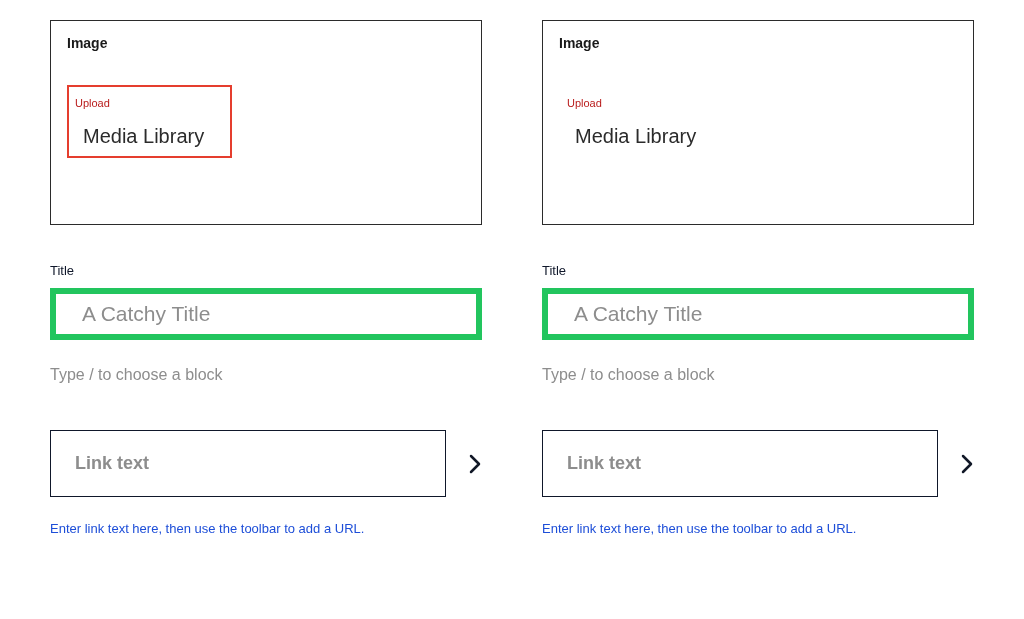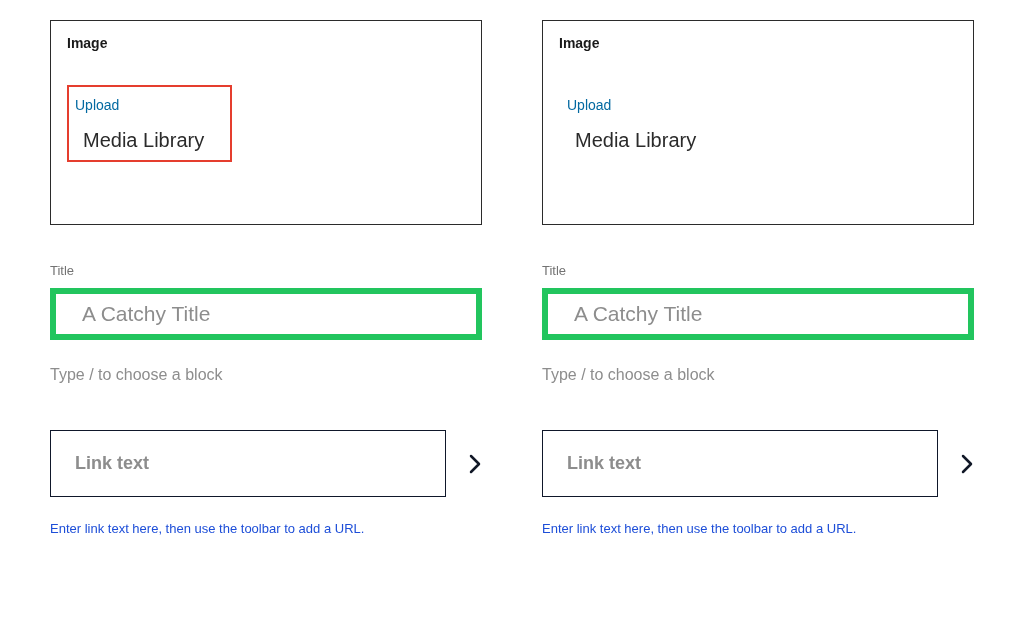--- a/index.html
+++ b/index.html
@@ -33,34 +33,34 @@
       display: inline-flex;
       flex-direction: column;
       align-items: flex-start;
       padding: 6px 24px 6px 4px;
       border: 2px solid transparent;
     }
     .upload-actions.highlighted {
       border: 2px solid #e53e2e;
     }
     .upload-link {
-      font-size: 14px;
-      color: #0369a1;
+      font-size: 11px;
+      color: #b91c1c;
       padding: 4px 2px;
       cursor: pointer;
     }
     .media-link {
       font-size: 20px;
       color: #2b2b2b;
       padding: 12px 2px 2px 10px;
       cursor: pointer;
     }
     .field-label {
       font-size: 13px;
-      color: #737373;
+      color: #0f172a;
       margin-top: 38px;
       margin-bottom: 10px;
     }
     .title-input-box {
       border: 6px solid #22c55e;
       padding: 8px 26px;
     }
     .title-input {
       width: 100%;
       border: none;

